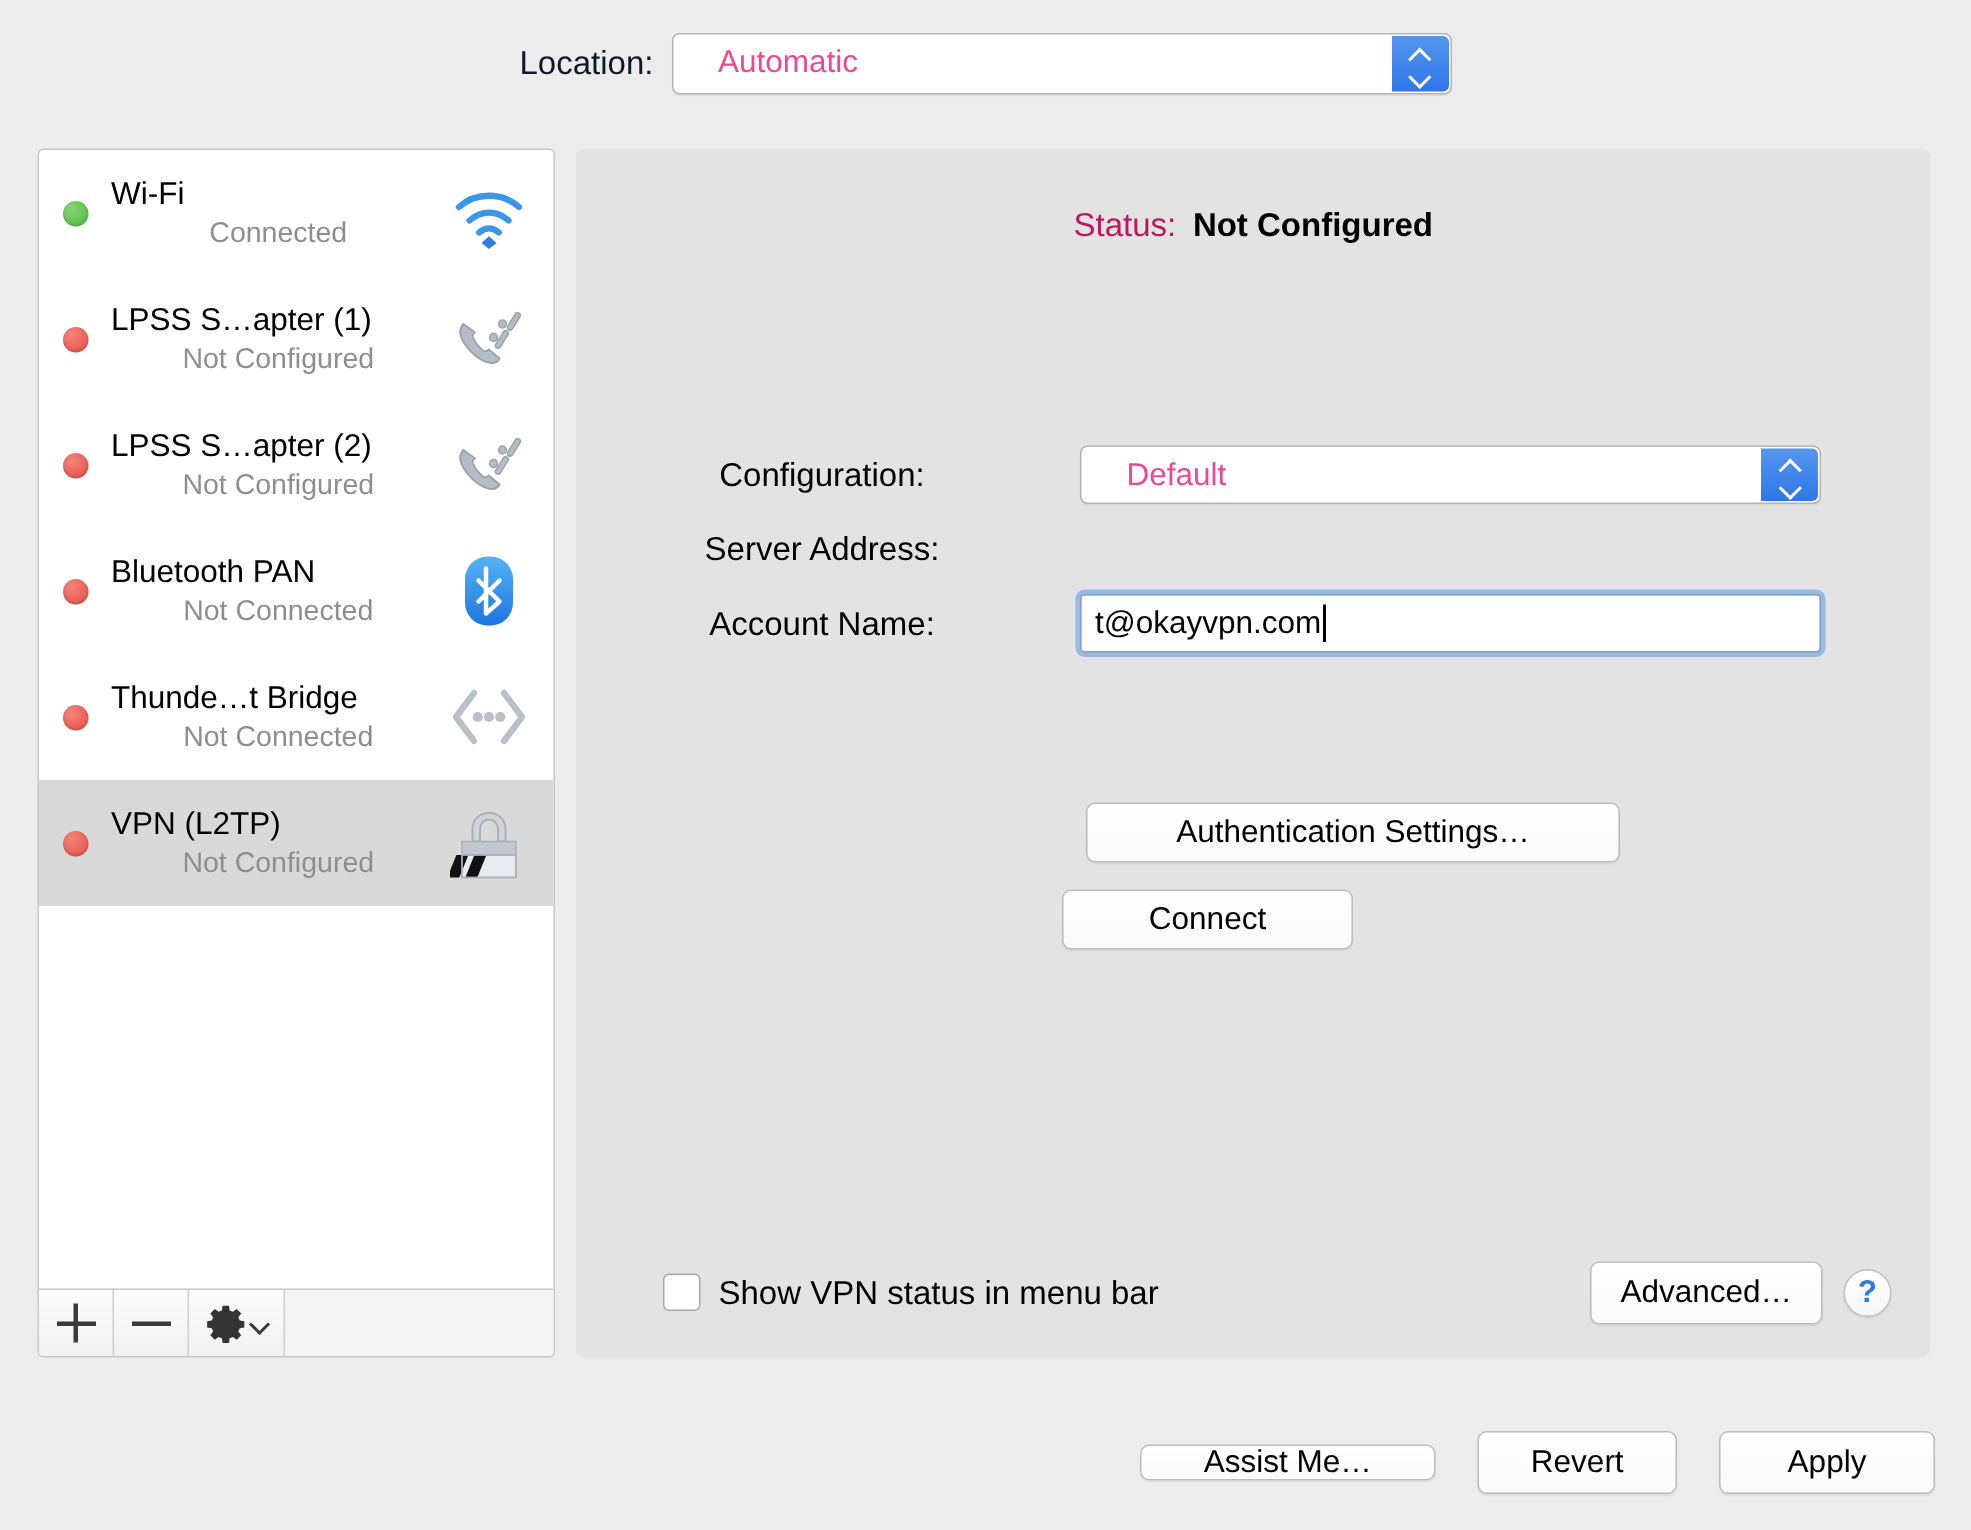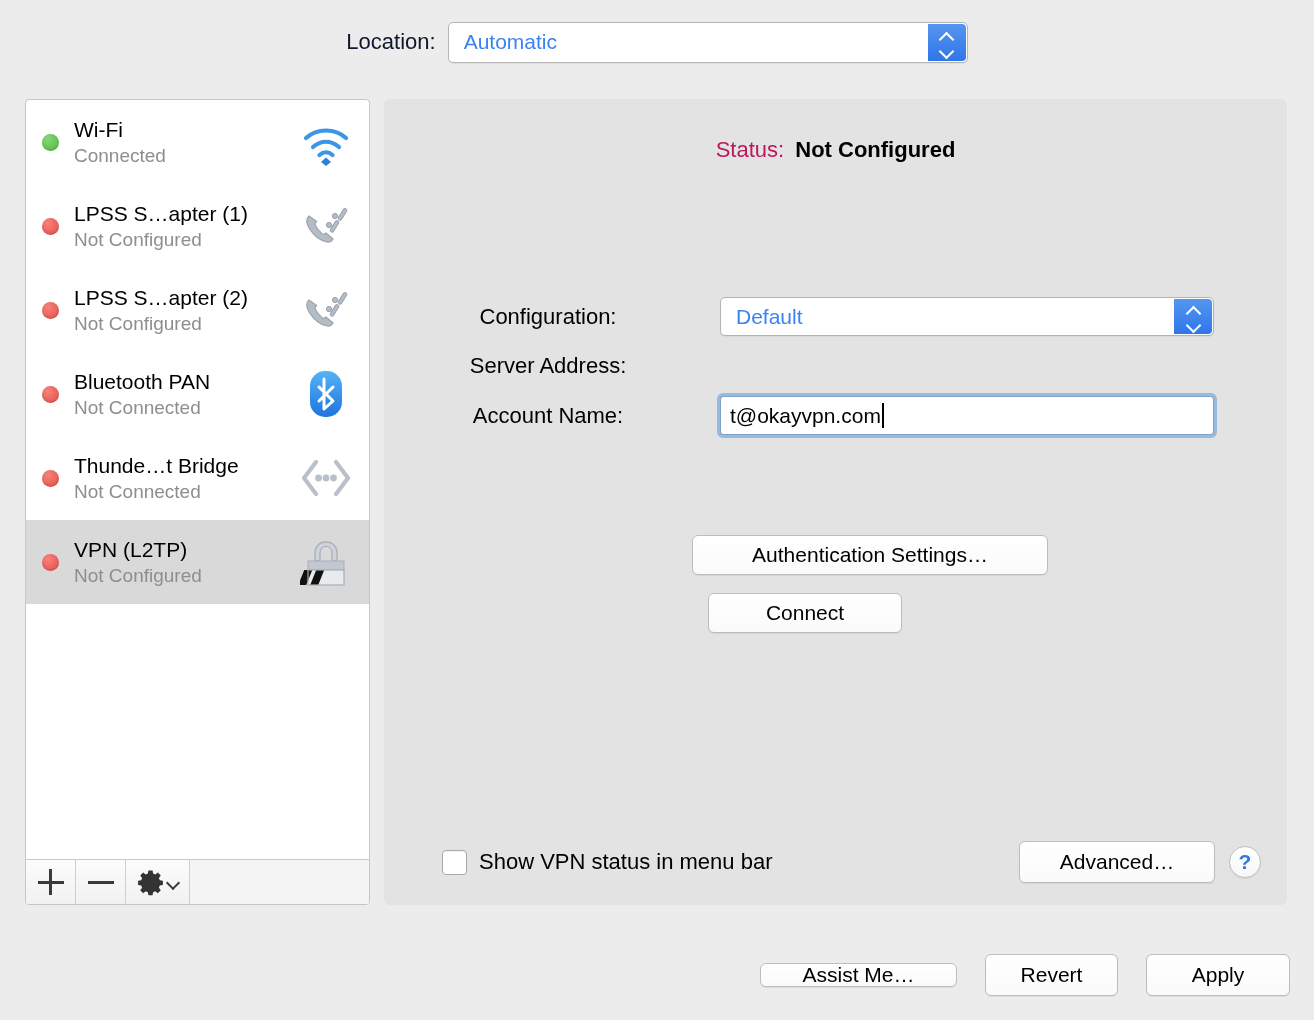--- a/index.html
+++ b/index.html
@@ -24,21 +24,21 @@
   .popup {
     position: relative;
     width: 520px; height: 41px;
     background: #fff;
     border: 1px solid #b5b5b5;
     border-radius: 5px;
     box-shadow: 0 1px 1px rgba(0,0,0,0.06);
     display: flex; align-items: center;
   }
   .popup-value {
-    font-size: 21px; color: #3b82f6; padding-left: 15px;
+    font-size: 21px; color: #ec4899; padding-left: 30px;
     white-space: nowrap; overflow: hidden;
   }
   .stepper {
     position: absolute; right: 1px; top: 1px; bottom: 1px;
     width: 38px;
     border-radius: 0 4px 4px 0;
     background: linear-gradient(180deg, #5596f0 0%, #2f76e8 100%);
     display: flex; flex-direction: column;
     align-items: center; justify-content: center;
     gap: 3px;
@@ -79,21 +79,21 @@
   }
   .dot.green { background: radial-gradient(circle at 35% 30%, #86d674, #4fb63c); }
   .dot.red   { background: radial-gradient(circle at 35% 30%, #f5837a, #e24c42); }
   .svc-text { flex: 1 1 auto; min-width: 0; }
   .svc-name {
     font-size: 21px; color: #000; line-height: 27px;
     white-space: nowrap; overflow: hidden;
   }
   .svc-status {
     font-size: 19px; color: #8e8e8e; line-height: 25px;
-    white-space: nowrap; overflow: hidden;
+    white-space: nowrap; overflow: hidden; text-align: center;
   }
   .svc-icon {
     flex: 0 0 58px; width: 58px; height: 60px;
     display: flex; align-items: center; justify-content: center;
   }
 
   
   .side-toolbar {
     position: absolute; left: 0; right: 0; bottom: 0; height: 45px;
     background: #f6f6f6;
@@ -172,44 +172,44 @@
     background: linear-gradient(180deg,#ffffff,#fafafa);
     border: 1px solid #bdbdbd;
     border-radius: 6px;
     font-family: "Liberation Sans", sans-serif;
     font-size: 21px; color: #000;
     box-shadow: 0 1px 1px rgba(0,0,0,0.07);
     display: flex; align-items: center; justify-content: center;
     white-space: nowrap;
   }
   .btn-auth {
-    position: absolute; left: 308px; top: 436px;
+    position: absolute; left: 340px; top: 436px;
     width: 356px; height: 40px;
   }
   .btn-connect {
     position: absolute; left: 324px; top: 494px;
     width: 194px; height: 40px;
   }
 
   .bottom-row {
     position: absolute; left: 0; right: 0; bottom: 22px;
     display: flex; align-items: center;
   }
-  .cb-wrap { display: flex; align-items: flex-end; margin-left: 58px; }
+  .cb-wrap { display: flex; align-items: flex-start; margin-left: 58px; }
   .checkbox {
     width: 25px; height: 25px; background: #fff;
     border: 1px solid #a9a9a9; border-radius: 4px;
     box-shadow: inset 0 1px 1px rgba(0,0,0,0.05);
   }
   .cb-label { font-size: 22px; color: #000; margin-left: 12px; white-space: nowrap; }
   .bottom-right {
     margin-left: auto; margin-right: 26px;
     display: flex; align-items: center; gap: 14px;
   }
-  .btn-advanced { width: 196px; height: 42px; }
+  .btn-advanced { width: 155px; height: 42px; }
   .help-btn {
     width: 32px; height: 32px; border-radius: 50%;
     background: linear-gradient(180deg,#ffffff,#f7f7f7);
     border: 1px solid #c0c0c0;
     display: flex; align-items: center; justify-content: center;
     font-size: 21px; color: #2c7be5; font-weight: bold;
     box-shadow: 0 1px 1px rgba(0,0,0,0.08);
   }
 
   

